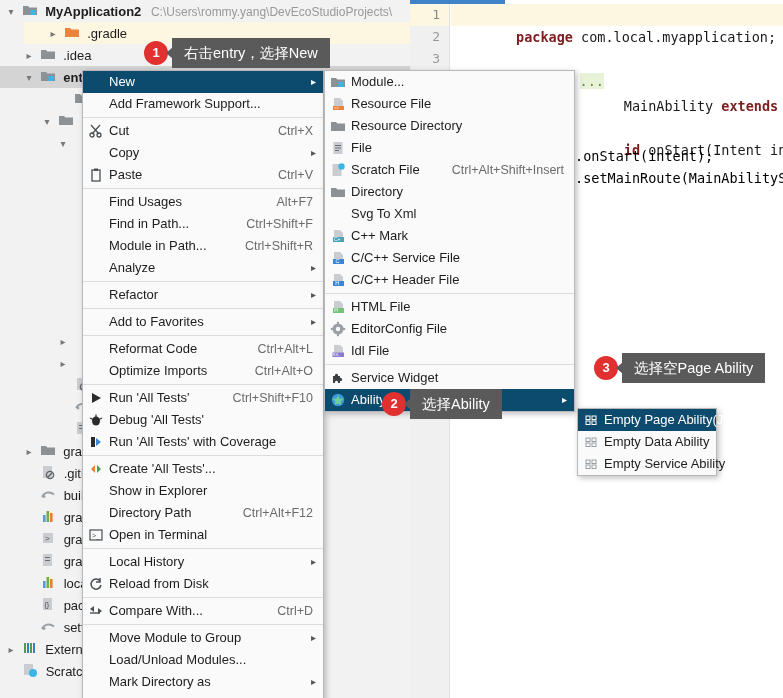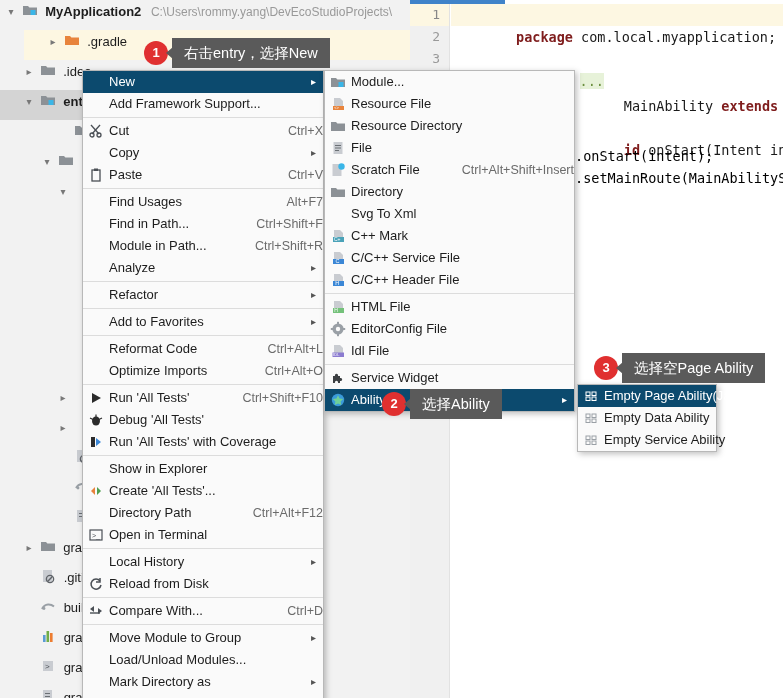--- a/index.html
+++ b/index.html
@@ -11,21 +11,21 @@
     overflow: hidden;
   }
   #root { position: relative; width: 783px; height: 698px; background: #f2f2f2; }
 
   
   .tree-pane {
     position: absolute; left: 0; top: 0; width: 410px; height: 698px;
     background: #f2f2f2; overflow: hidden;
   }
   .tree-row {
-    position: relative; height: 30px; line-height: 22px;
+    position: relative; height: 22px; line-height: 22px;
     white-space: nowrap; font-size: 13px; color: #1d1d1d;
     padding-left: 4px;
   }
   .tree-row.sel { background: #d4d4d4; }
   .tree-row.hl  { background: #fdf7e2; }
   .arrow {
     display: inline-block; width: 14px; text-align: center;
     color: #787878; font-size: 10px; vertical-align: middle;
   }
   .arrow.none { color: transparent; }
@@ -71,34 +71,34 @@
     border: 1px solid #b8b8b8; box-shadow: 2px 2px 6px rgba(0,0,0,.25);
     padding: 0; z-index: 40;
   }
   .mi {
     position: relative; height: 22px; line-height: 22px;
     padding-left: 26px; padding-right: 10px; white-space: nowrap;
     color: #1d1d1d; font-size: 13px;
   }
   .mi.sel { background: #0c4a6e; color: #ffffff; }
   .mi .sc {
-    position: absolute; right: 0; top: 0; color: #6b6b6b; font-size: 12.5px;
+    position: absolute; right: 10px; top: 0; color: #6b6b6b; font-size: 12.5px;
   }
   .mi .sub {
     position: absolute; right: 7px; top: 0; color: #555; font-size: 10px;
   }
   .mi.sel .sub { color:#fff; }
   .mi .mico {
     position: absolute; left: 5px; top: 3px; width: 16px; height: 16px;
   }
   .sep { height: 1px; background: #dcdcdc; margin: 2px 0; }
 
   #ctx  { left: 82px; top: 70px; width: 242px; }
   #newm { left: 324px; top: 70px; width: 251px; }
-  #abim { left: 577px; top: 384px; width: 140px; }
+  #abim { left: 577px; top: 408px; width: 140px; }
 
   
   .callout { position: absolute; z-index: 90; height: 30px; }
   .callout .badge {
     position: absolute; left: 0; top: 3px; width: 24px; height: 24px;
     border-radius: 50%; background: #e03030; color: #fff;
     font-size: 13px; font-weight: bold; text-align: center; line-height: 24px;
   }
   .callout .bub {
     position: absolute; left: 28px; top: 0; height: 30px; line-height: 30px;
@@ -480,30 +480,30 @@
         <svg width="16" height="16" viewBox="0 0 16 16">
             <path d="M3 3v10h4V3z" fill="#2b2b2b"></path>
             <path d="M8 4l5 4-5 4z" fill="#3b87d6"></path>
           </svg>
       </span>
       <span>Run 'All Tests' with Coverage</span>
     </div>
     <div class="sep"></div>
 
     <div class="mi">
-      <span>Show in Explorer</span>
-    </div>
-    <div class="mi">
       <span class="mico">
         <svg width="16" height="16" viewBox="0 0 16 16">
             <path d="M7 4v8L3 8z" fill="#e8823c"></path>
             <path d="M9 4v8l4-4z" fill="#4f9e4f"></path>
           </svg>
       </span>
       <span>Create 'All Tests'...</span>
+    </div>
+    <div class="mi">
+      <span>Show in Explorer</span>
     </div>
     <div class="mi">
       <span>Directory Path</span>
       <span class="sc">Ctrl+Alt+F12</span>
     </div>
     <div class="mi">
       <span class="mico">
         <svg width="16" height="16" viewBox="0 0 16 16">
             <rect x="2" y="3" width="12" height="10" fill="none" stroke="#4a4f55" stroke-width="1.2"></rect>
             <text x="4" y="11" font-size="7" fill="#4a4f55">&gt;_</text>

